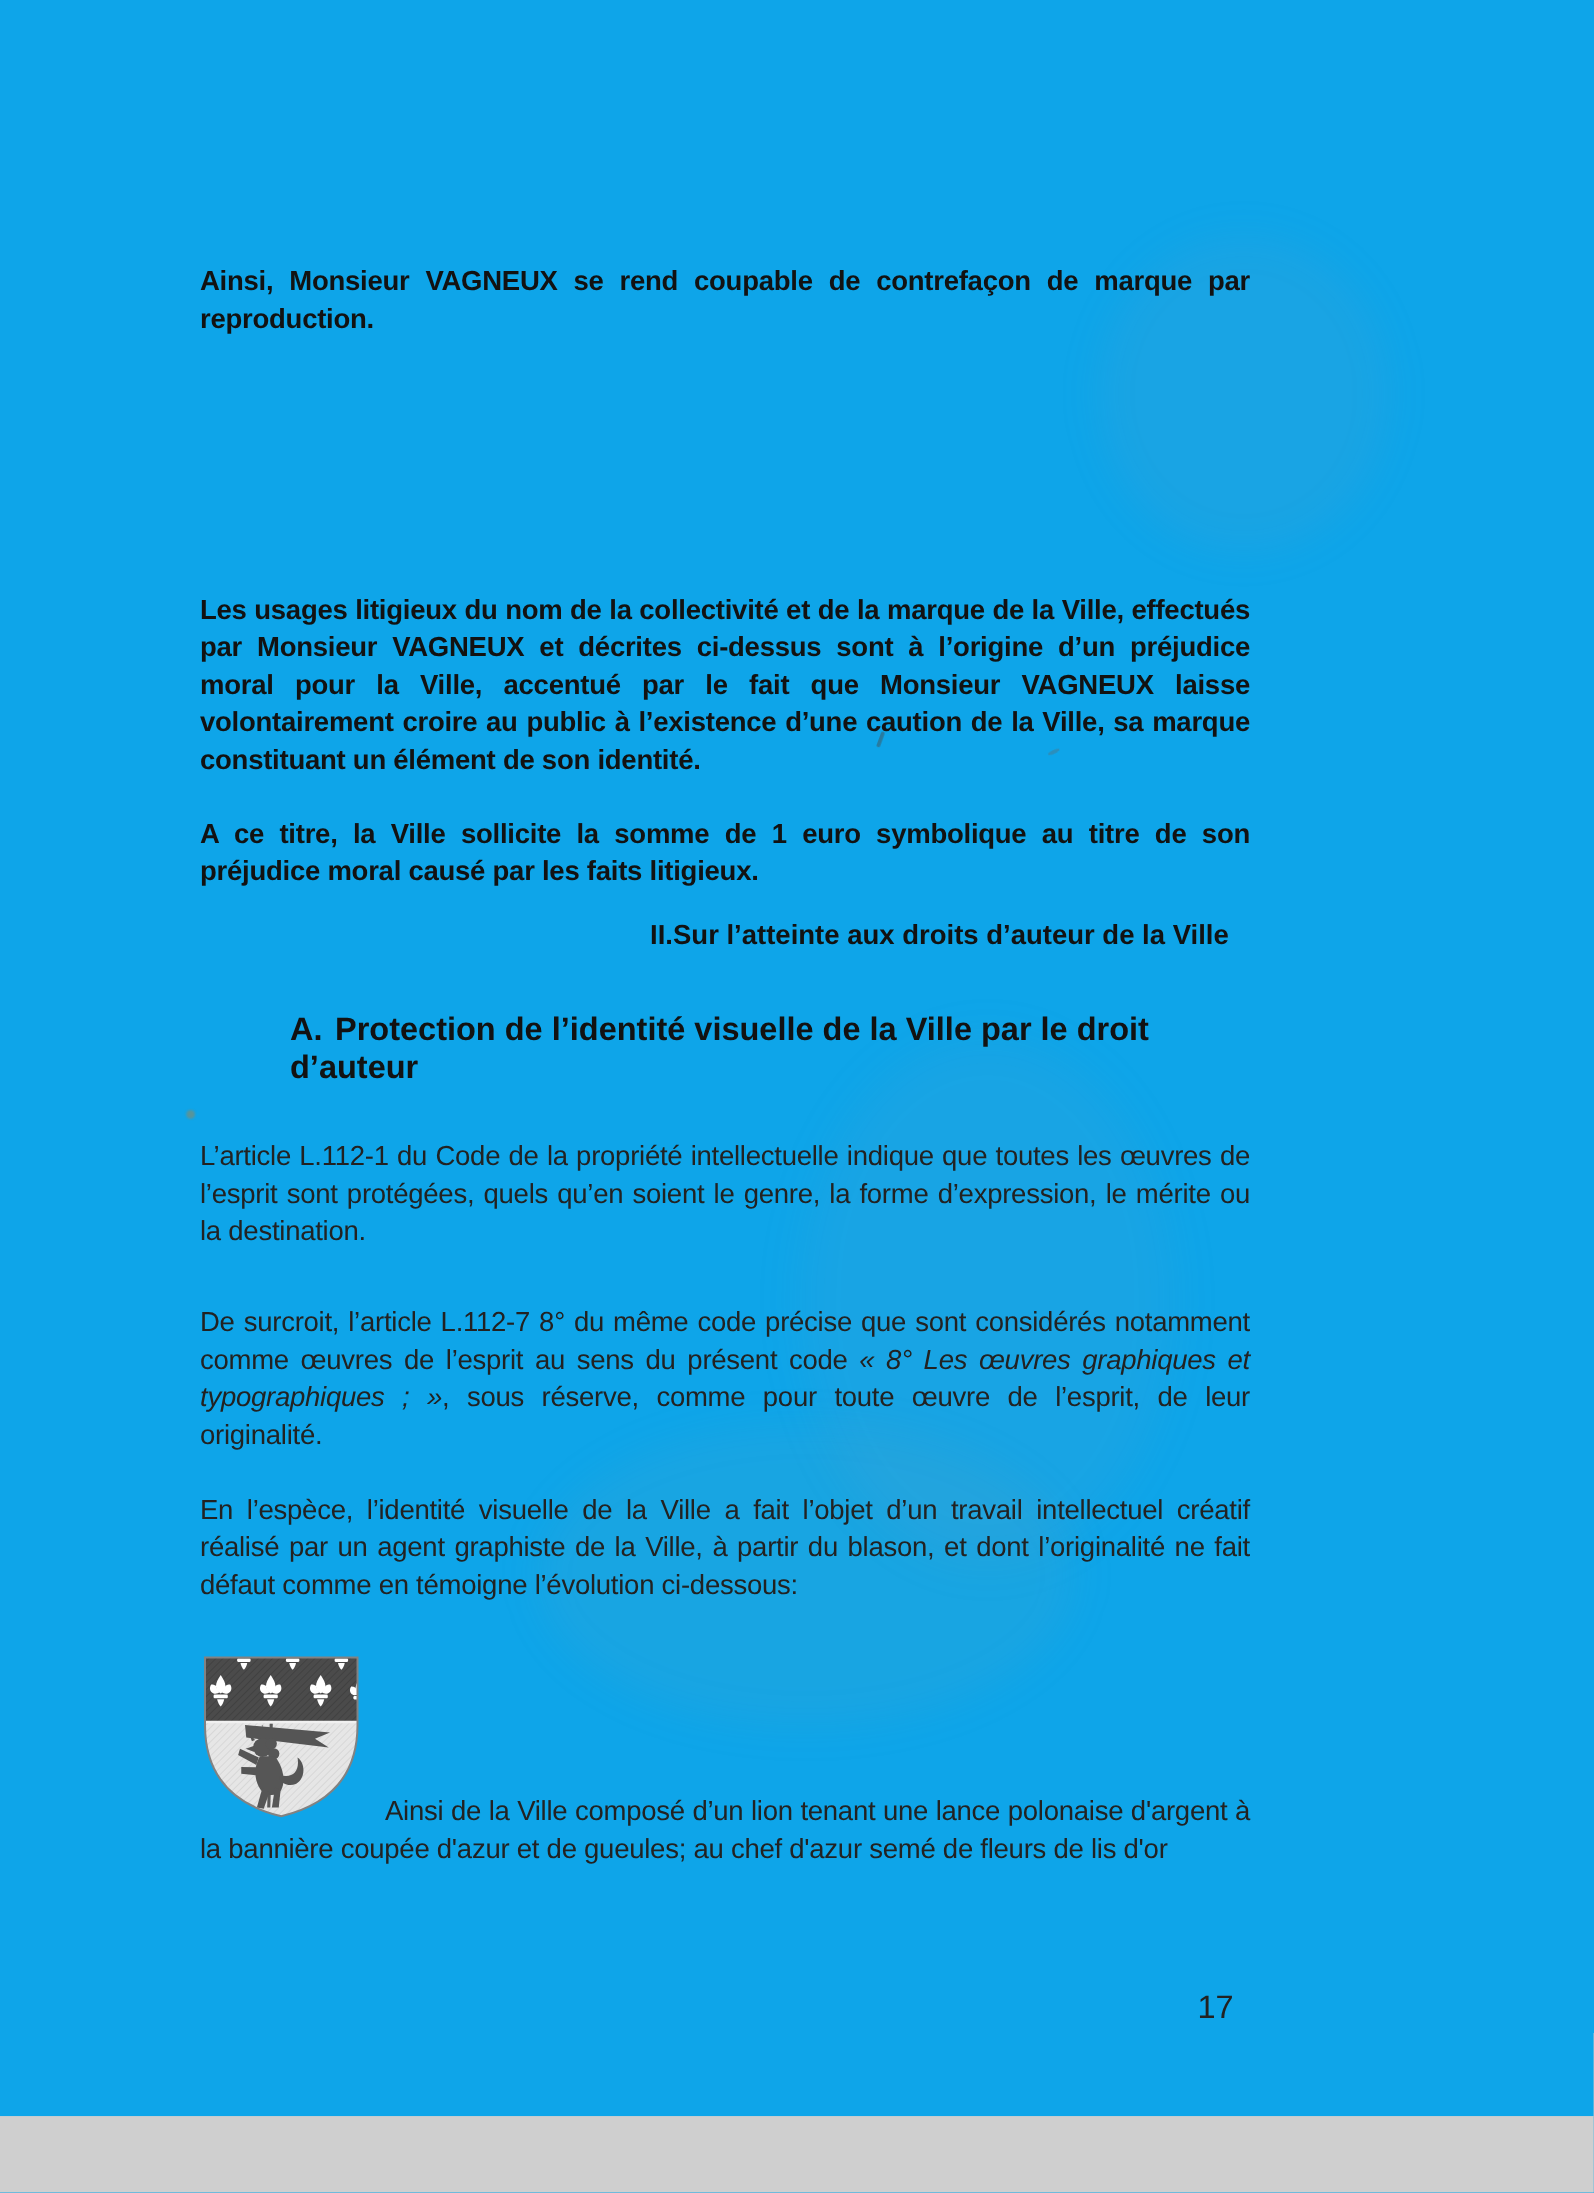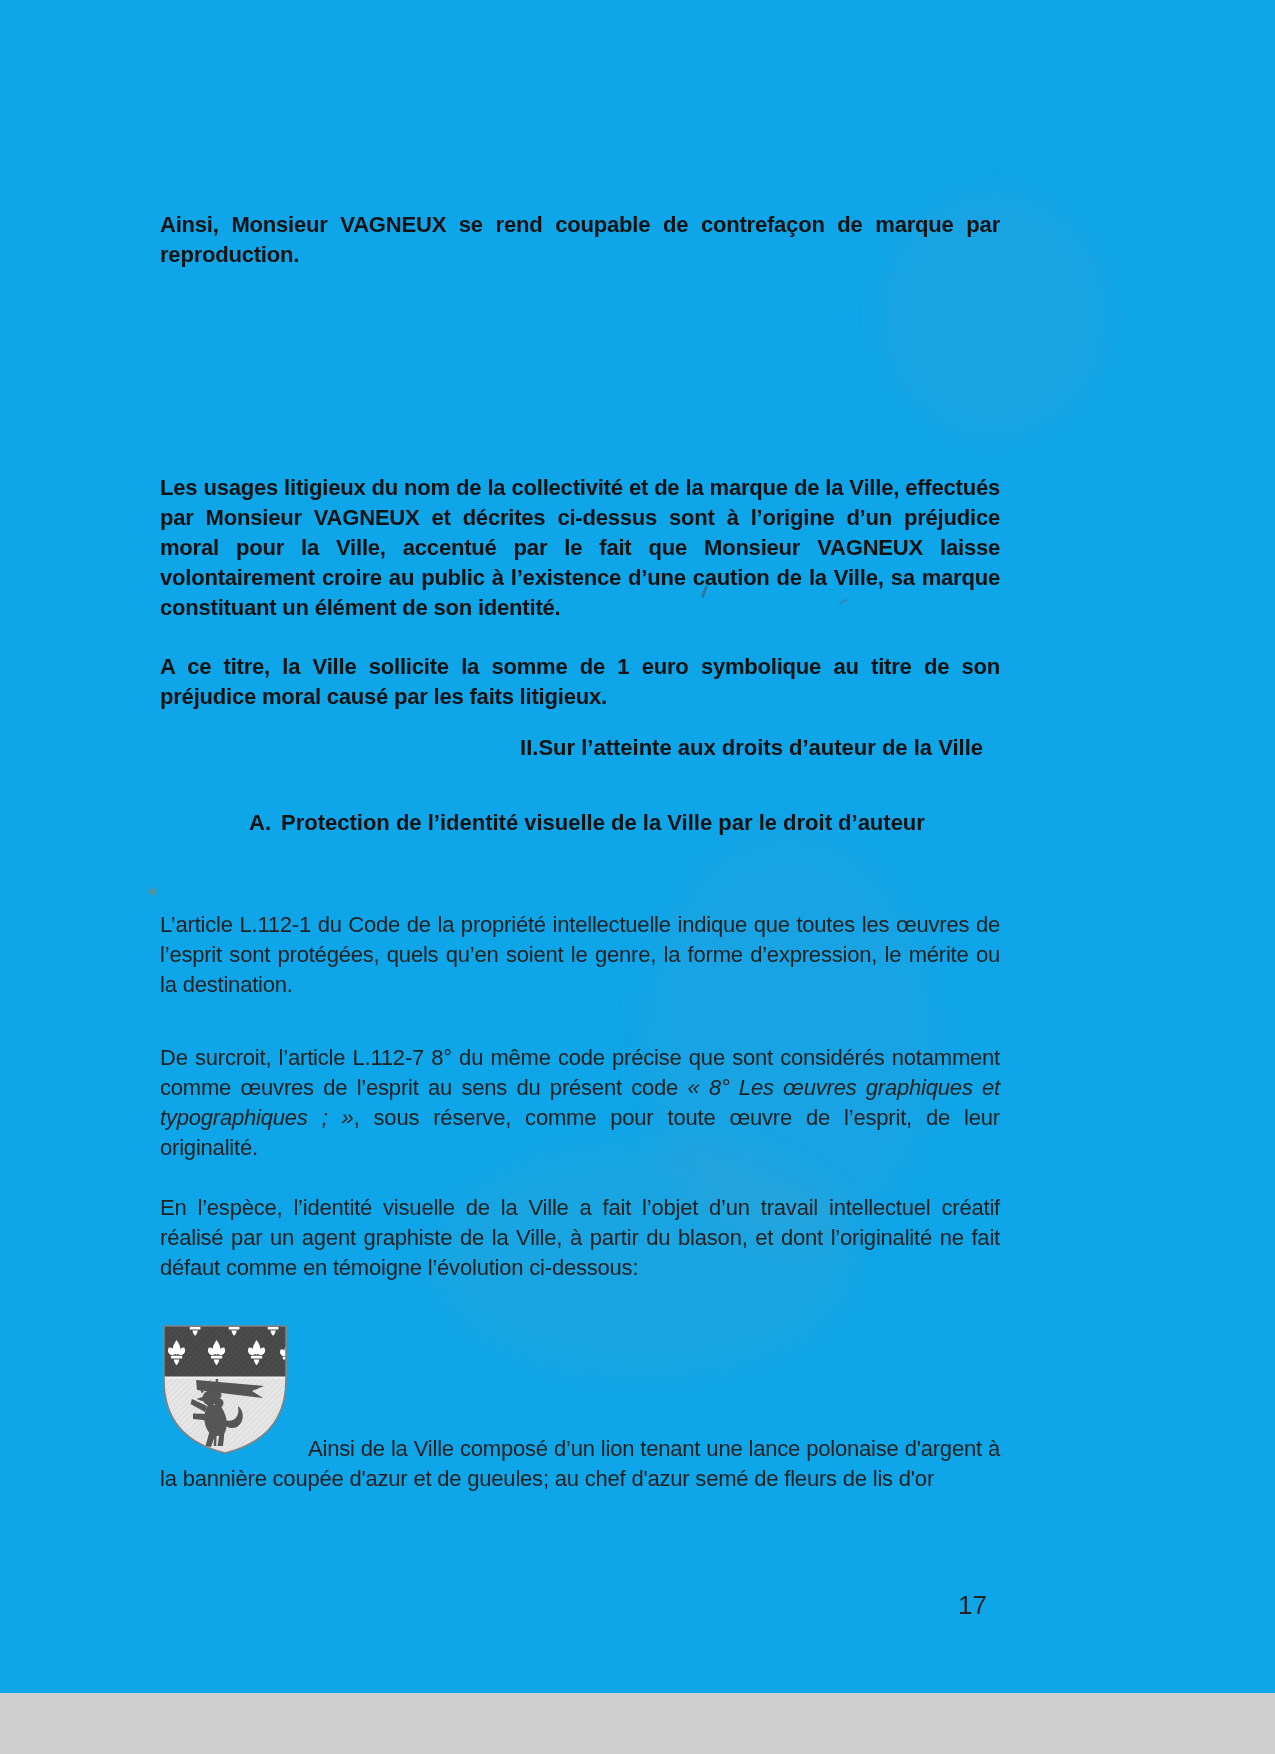--- a/index.html
+++ b/index.html
@@ -23,22 +23,22 @@
   .reg  { font-weight:normal; color:#222; }
   .it   { font-style:italic; }
 
   .h2row {
     position:absolute; left:183px; width:800px;
     font-size:22px; line-height:30px; font-weight:bold; color:#121212;
     text-align:right;
   }
   .h2row .num { display:inline-block; width:47px; }
   .h3row {
-    position:absolute; left:249px; width:760px;
-    font-size:22px; line-height:30px; font-weight:bold; color:#121212;
+    position:absolute; left:232px; width:760px;
+    font-size:26px; line-height:30px; font-weight:bold; color:#121212;
     text-align:left;
   }
   .h3row .num { display:inline-block; margin-right:10px; }
 
   .figure-blk { top:1300px; }
   .shield {
     display:inline-block;
     width:130px; height:134px;
     margin-right:18px;
     vertical-align:baseline;

